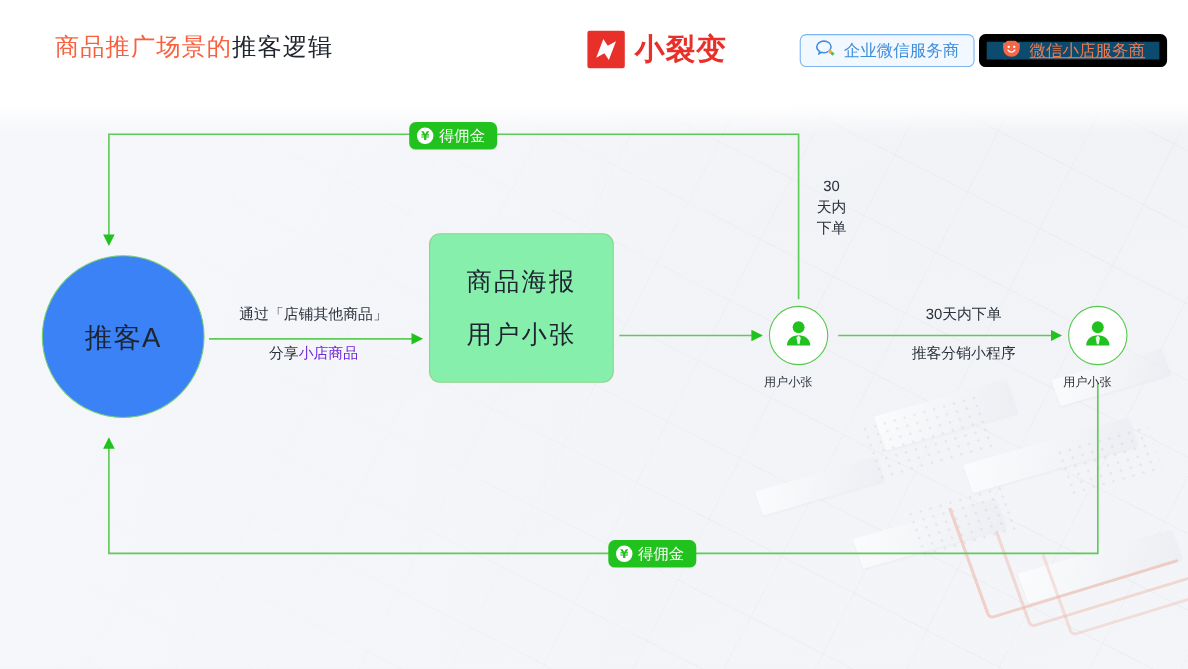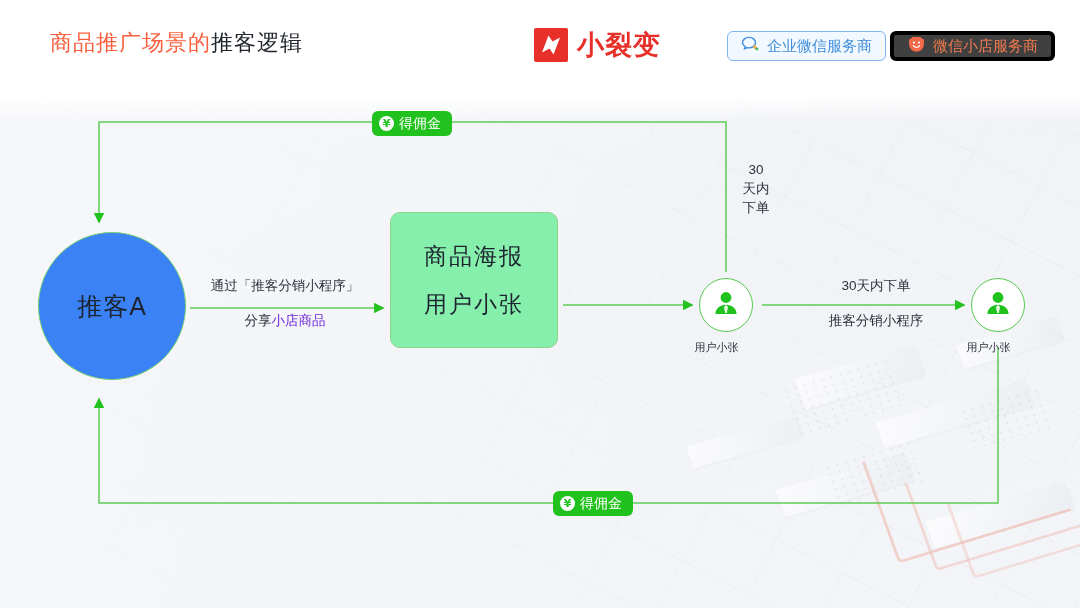--- a/index.html
+++ b/index.html
@@ -46,21 +46,21 @@
   .brand{position:absolute;left:534px;top:28px;display:flex;align-items:center;gap:9px;}
   .brand-mark{width:34px;height:34px;background:#e8302a;border-radius:2px;
     position:relative;overflow:hidden;flex:0 0 auto;}
   .brand-mark svg{position:absolute;left:0;top:0;}
   .brand-text{font-size:27px;font-weight:bold;color:#e8302a;letter-spacing:1px;line-height:1;}
 
   .badge-row{position:absolute;left:688px;top:31px;display:flex;gap:4px;align-items:flex-end;margin-left:39px;}
   .badge{display:flex;align-items:center;gap:7px;height:30px;padding:0 13px;
     border-radius:6px;font-size:15px;white-space:nowrap;box-sizing:border-box;}
   .badge-blue{border:1px solid #7db4ef;background:#f2f8ff;color:#3f8ddb;}
-  .badge-orange{border:4px solid #000000;background:#404040;color:#f07a4e;}
+  .badge-orange{border:7px solid #000000;background:#0c4a6e;color:#f07a4e;text-decoration:underline;}
   .badge .bi{flex:0 0 auto;display:block;}
 
   
   .diagram{position:absolute;inset:0;z-index:20;}
   .svg-layer{position:absolute;left:0;top:0;}
 
   .node-circle{position:absolute;left:38px;top:232px;width:148px;height:148px;
     border-radius:50%;background:#3b82f6;border:1.5px solid #76cf72;
     display:flex;align-items:center;justify-content:center;box-sizing:border-box;}
   .node-circle span{font-size:25px;color:#1d2430;letter-spacing:1px;}
@@ -215,21 +215,21 @@
             <circle cx="15" cy="9.5" r="5.4" fill="#22c21e"></circle>
             <path d="M4.4 26c0-5.6 4.8-9.3 10.6-9.3S25.6 20.4 25.6 26z" fill="#22c21e"></path>
             <path d="M15 17 L17 19 L15.8 25 L14.2 25 L13 19 Z" fill="#e9fbe8"></path>
           </svg>
         </span>
       </div>
       <div class="ulabel">用户小张</div>
     </div>
 
     <div class="edge-label" style="left:192px;top:277px;width:186px;">
-      <div class="l1">通过「推客分销小程序」</div>
+      <div class="l1">通过「店铺其他商品」</div>
       <div class="l2" style="margin-top:18px;">
         <span>分享</span><span class="green">小店商品</span>
       </div>
     </div>
 
 
     <div class="edge-label" style="left:790px;top:277px;width:172px;">
       <div class="l1">30天内下单</div>
       <div class="l2" style="margin-top:18px;">推客分销小程序</div>
     </div>

